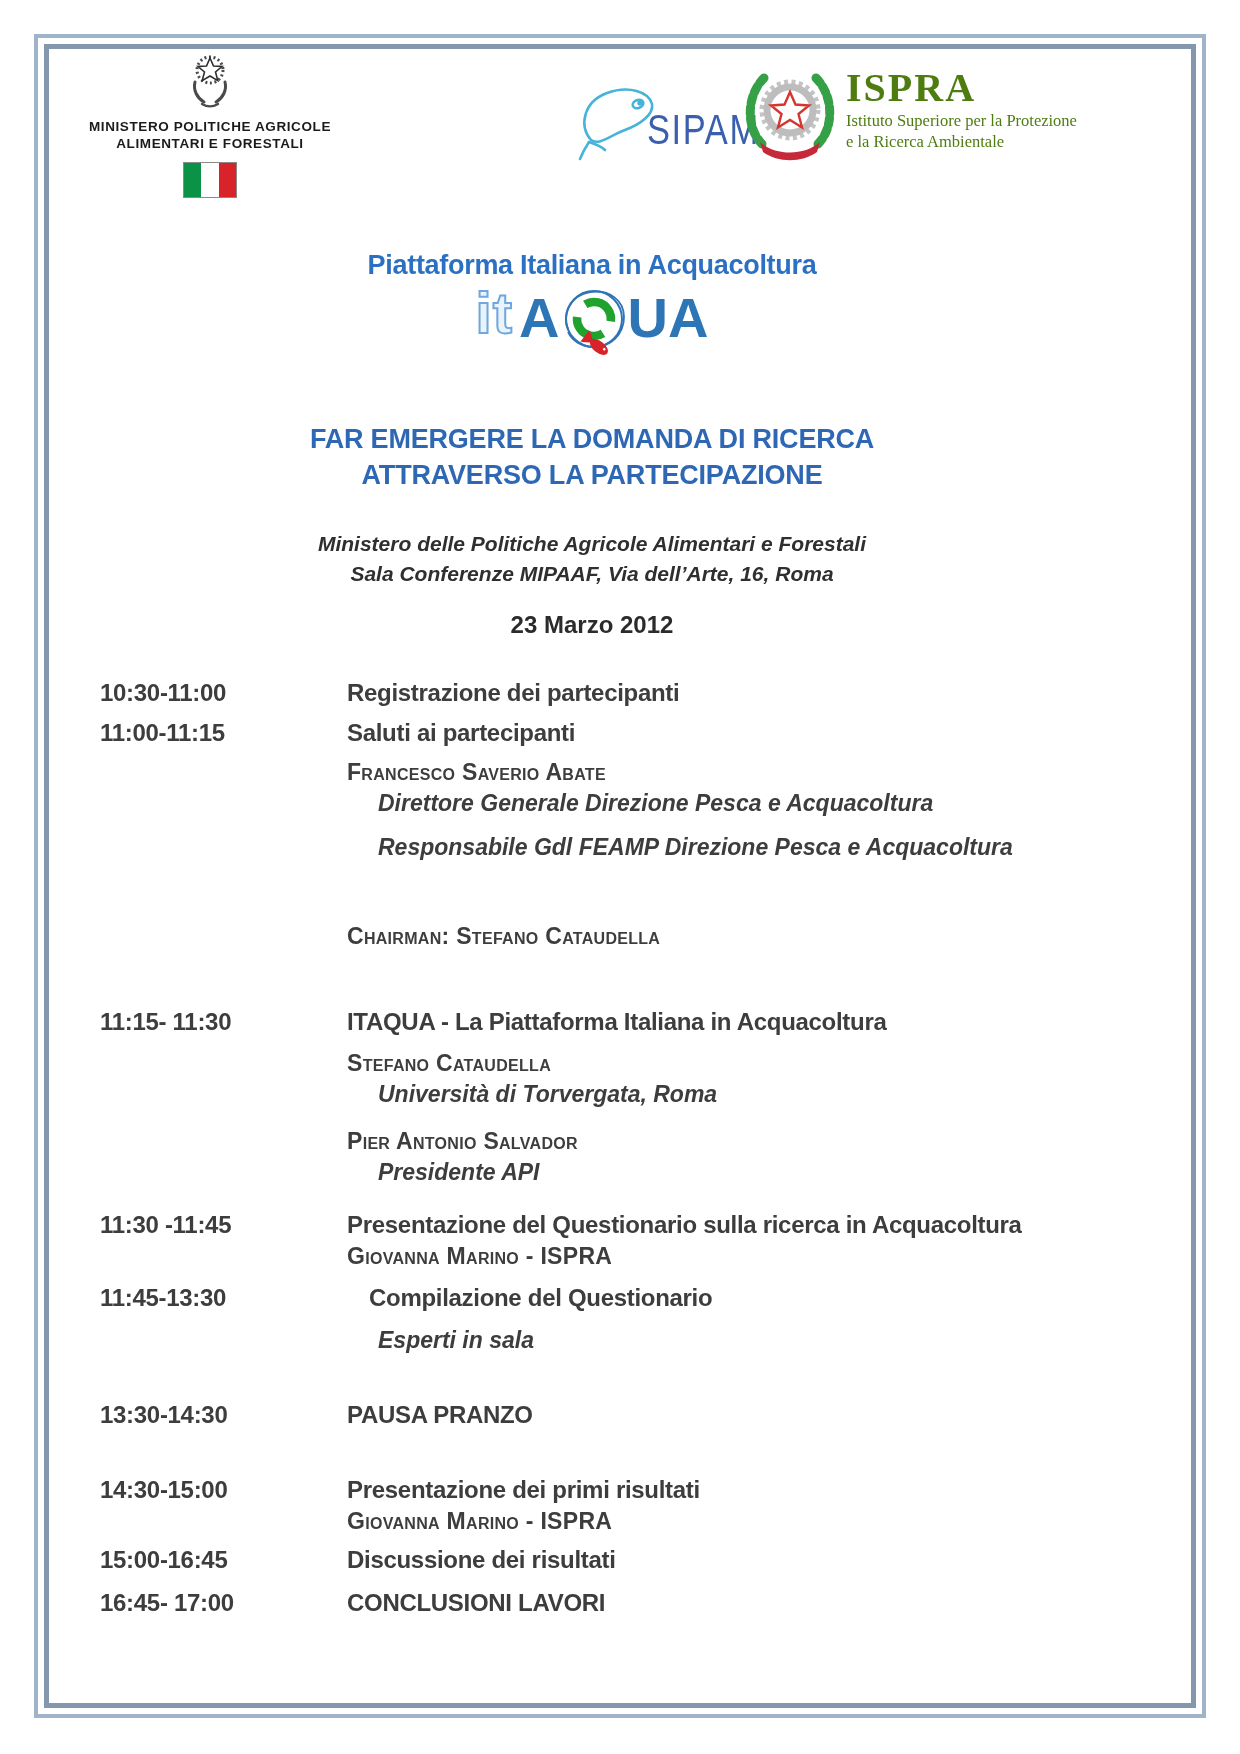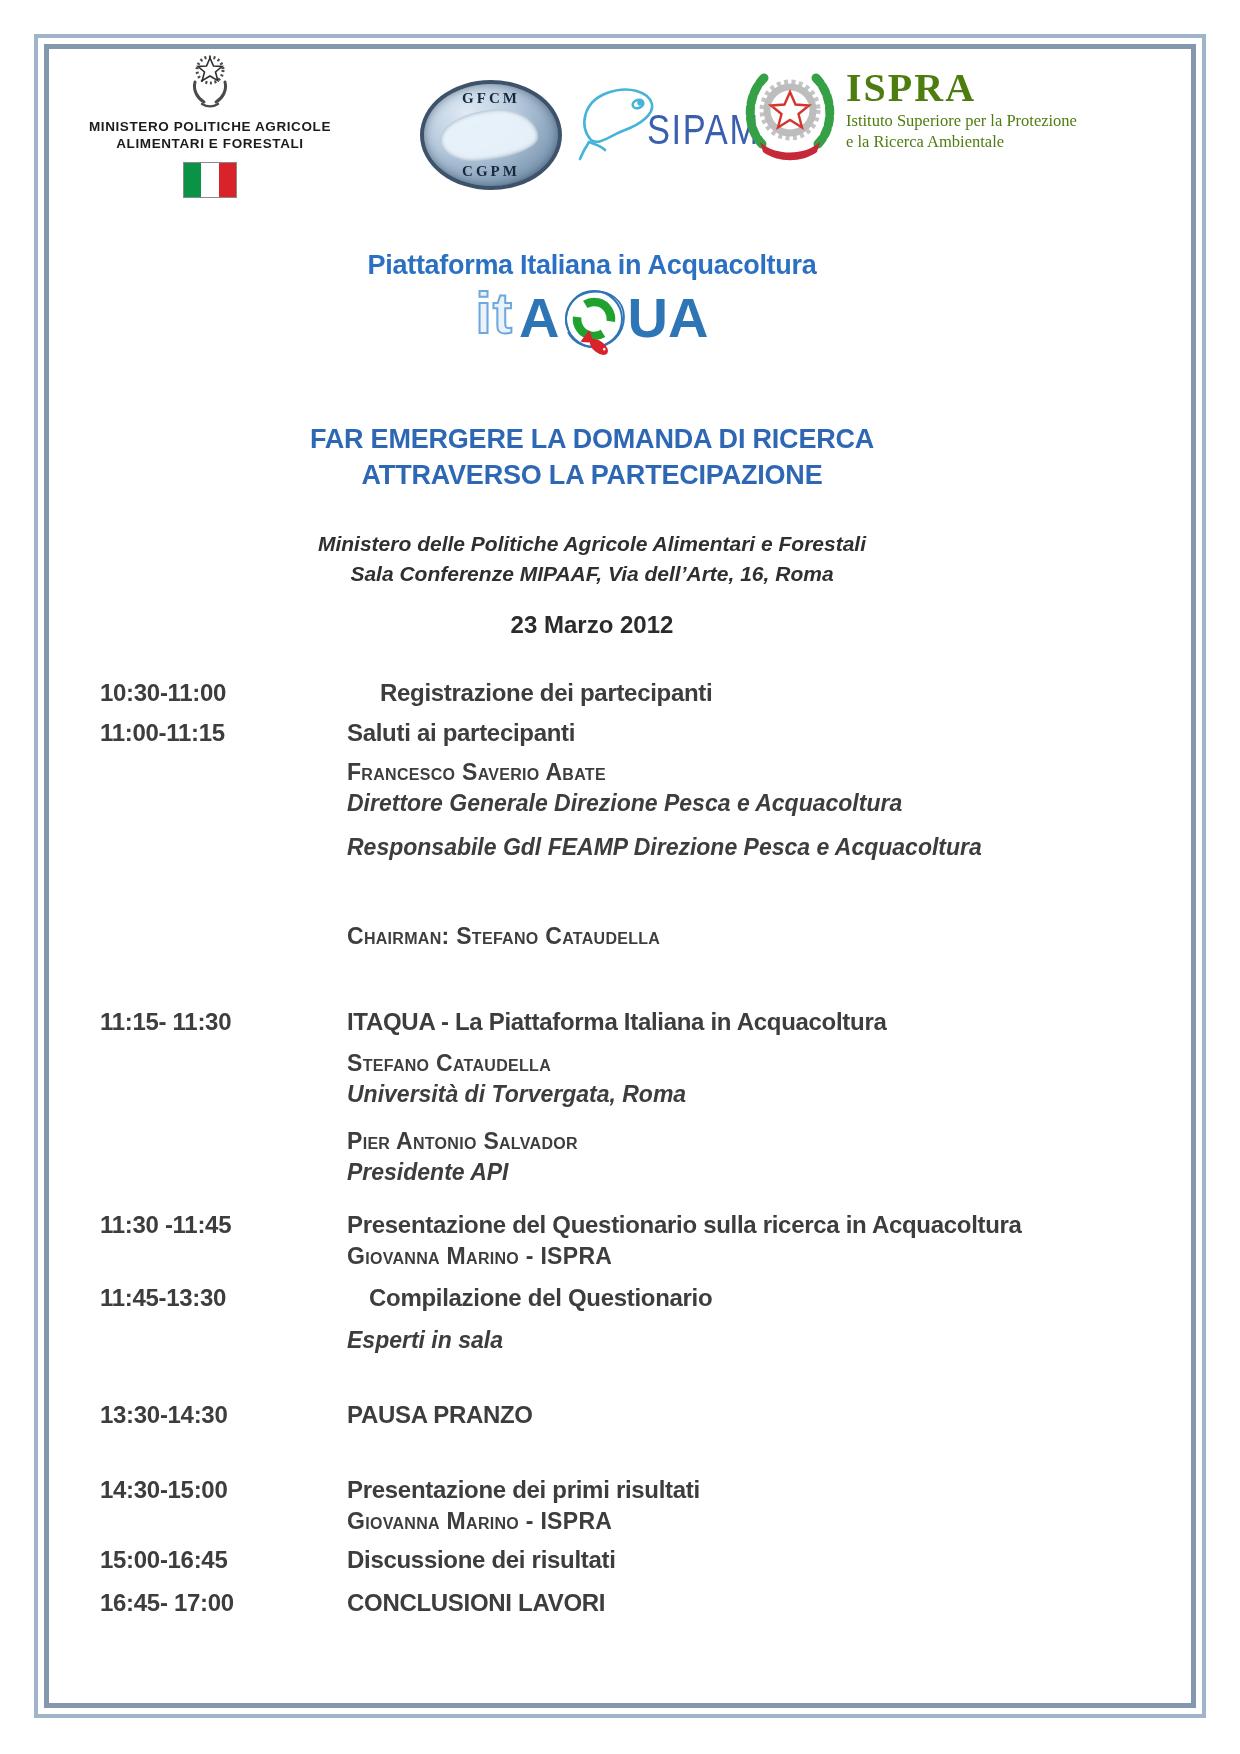--- a/index.html
+++ b/index.html
@@ -51,21 +51,21 @@
   .venue{margin-top:36px;text-align:center;font-style:italic;font-weight:600;font-size:21px;line-height:30px;color:#2f2f2f;}
   .date{margin-top:22px;text-align:center;font-size:24px;font-weight:700;color:#2b2b2b;}
 
   
   .agenda{margin-left:38px;margin-right:0;}
   .row{display:flex;}
   .t{width:247px;flex-shrink:0;font-size:24px;font-weight:700;line-height:32px;color:#3d3d3d;letter-spacing:-.3px;}
   .c{flex:1;}
   .item{font-size:24px;font-weight:700;line-height:32px;color:#3d3d3d;letter-spacing:-.3px;}
   .speaker{font-variant:small-caps;font-size:23px;font-weight:600;line-height:30px;color:#3d3d3d;letter-spacing:.3px;}
-  .role{font-style:italic;font-size:23px;font-weight:700;line-height:32px;color:#3d3d3d;}
+  .role{font-style:italic;font-size:23px;font-weight:700;line-height:32px;color:#3d3d3d;margin-left:31px;}
 </style>
 </head>
 <body>
 
 <div class="page">
   <div class="frame-outer"></div>
   <div class="frame-inner"></div>
 
   <div class="ministry">
     <span>
@@ -81,27 +81,20 @@
     </span>
     <div class="name">MINISTERO POLITICHE AGRICOLE</div>
     <div class="name" style="margin-top:0;">ALIMENTARI E FORESTALI</div>
     <div class="flag">
         <span class="g"></span>
         <span class="w"></span>
         <span class="r"></span>
       </div>
   </div>
 
-  <div class="gfcm-group">
-    <div class="gfcm">
-      <div class="t1">GFCM</div>
-      <div class="map"></div>
-      <div class="t2">CGPM</div>
-    </div>
-  </div>
 
   <div class="sipam">
     <span>
       <svg width="86" height="84" viewBox="0 0 86 84">
         <g fill="none" stroke="#45b4d8" stroke-width="2.6" stroke-linecap="round">
           <path d="M16,60 C4,46 8,22 32,13 C54,5 74,12 77,24 C79,34 66,44 50,50 C36,55 24,66 16,60 Z"></path>
           <path d="M14,62 C10,68 7,74 5,79"></path>
           <path d="M14,62 C20,64 26,66 30,70"></path>
           <ellipse cx="63" cy="24" rx="5.5" ry="4" transform="rotate(-20 63 24)"></ellipse>
           <circle cx="65" cy="23" r="1.4" fill="#45b4d8"></circle>
@@ -162,21 +155,21 @@
 
     <div class="venue">
       <div>Ministero delle Politiche Agricole Alimentari e Forestali</div>
       <div>Sala Conferenze MIPAAF, Via dell’Arte, 16, Roma</div>
     </div>
 
     <div class="date">23 Marzo 2012</div>
 
     <div class="agenda">
 
-      <div class="row" style="margin-top:38px;gap:33px;">
+      <div class="row" style="margin-top:38px;">
         <div class="t">10:30-11:00</div>
         <div class="c">
             <div class="item">Registrazione dei partecipanti</div>
           </div>
       </div>
 
       <div class="row" style="margin-top:8px;">
         <div class="t">11:00-11:15</div>
         <div class="c">
             <div class="item">Saluti ai partecipanti</div>

